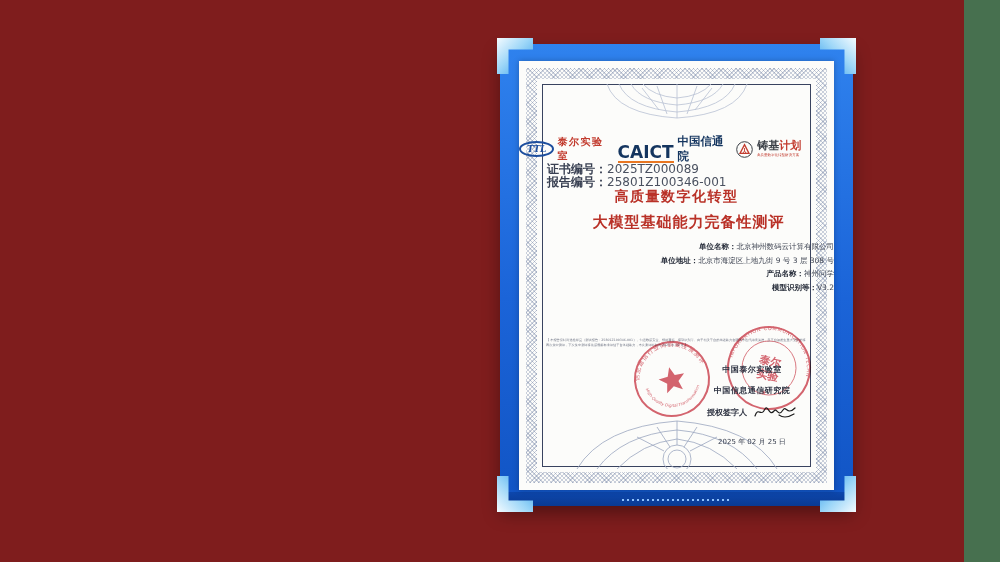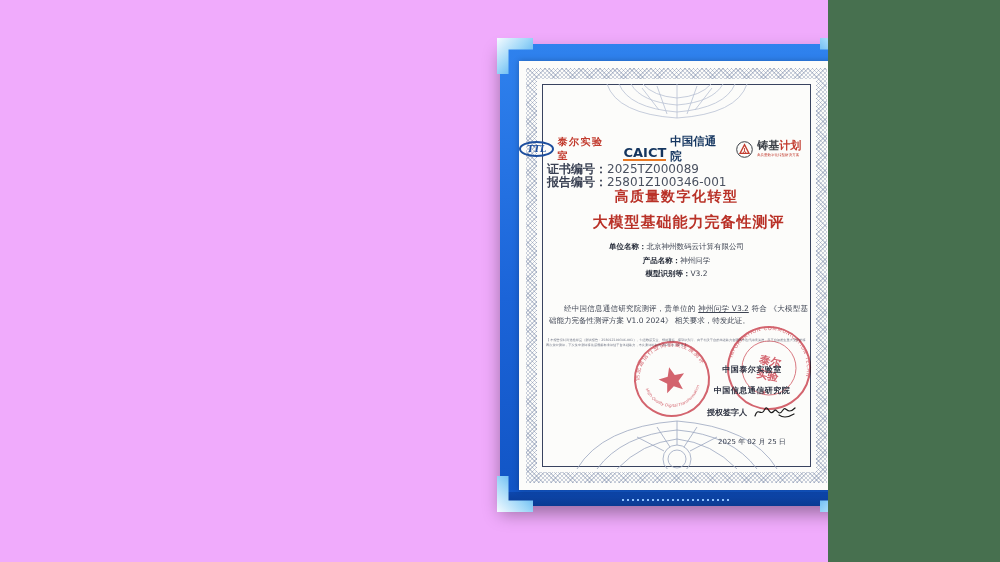--- a/index.html
+++ b/index.html
@@ -1,16 +1,16 @@
 <!DOCTYPE html>
 <html><head>
 <meta charset="utf-8">
 <style>
   html,body{margin:0;padding:0;background:#47704f;}
-  .scene{position:relative;width:828px;height:562px;background:#f0abfc;overflow:hidden;
+  .scene{position:relative;width:964px;height:562px;background:#7f1d1d;overflow:hidden;
          font-family:"DejaVu Sans","Liberation Sans",sans-serif;}
 
   
   .frame{position:absolute;left:500px;top:44px;width:353px;height:462px;
          background:linear-gradient(180deg,#2f82ee 0%,#1b64d8 55%,#1154c4 100%);
          box-shadow:0 8px 16px rgba(0,0,0,.35);}
   .frame-bottom{position:absolute;left:0;right:0;bottom:0;height:14px;
          background:linear-gradient(180deg,#0d47ad,#0a3a92);}
   .frame-dots{position:absolute;left:50%;bottom:5px;transform:translateX(-50%);
          width:110px;height:2px;
@@ -38,42 +38,42 @@
 
   
   .logos{position:absolute;top:73px;left:0;right:0;display:flex;justify-content:center;
          align-items:center;gap:9px;}
   .ttl-wrap{display:flex;align-items:center;gap:3px;}
   .ttl-oval{font-family:"DejaVu Serif","Liberation Serif",serif;font-style:italic;font-weight:bold;
             font-size:9px;color:#1d4e9e;border:2px solid #1d4e9e;border-radius:50%;padding:1px 6px;}
   .ttl-name{font-family:"DejaVu Serif","Liberation Serif",serif;font-weight:bold;font-size:10px;
             color:#c23b2e;letter-spacing:1.5px;}
   .caict-wrap{display:flex;align-items:center;gap:4px;}
-  .caict-abbr{font-weight:800;font-size:13px;color:#14355f;border-bottom:2.5px solid #e87722;line-height:1.05;margin-top:9px;}
+  .caict-abbr{font-weight:800;font-size:17px;color:#14355f;border-bottom:2.5px solid #e87722;line-height:1.05;margin-top:9px;}
   .caict-name{font-weight:800;font-size:11.5px;color:#14355f;}
   .zhuji-wrap{display:flex;align-items:center;gap:4px;}
   .zhuji-col{display:flex;flex-direction:column;line-height:1;}
   .zhuji-title{font-weight:800;font-size:11px;white-space:nowrap;}
   .zhuji-dark{color:#3a3f46;} .zhuji-red{color:#c23b2e;}
   .zhuji-cap{height:6px;overflow:hidden;margin-top:2px;}
   .zhuji-cap span{display:block;font-size:6.4px;color:#c23b2e;transform:scale(.55);
                   transform-origin:0 0;white-space:nowrap;}
 
   
   .numbers{position:absolute;left:28px;top:102px;font-size:12px;line-height:13px;color:#4a5160;}
   .numbers b{color:#394052;font-weight:bold;}
 
   
   .titles{position:absolute;top:127px;left:0;right:0;text-align:center;
           color:#b93127;font-weight:bold;}
   .t1{font-size:14px;letter-spacing:1.5px;}
   .t2{font-size:15px;margin-top:7px;letter-spacing:1px;margin-left:24px;}
 
   
-  .info{position:absolute;top:179px;left:0;right:0;text-align:center;
+  .info{position:absolute;top:179px;left:0;right:0;text-align:right;
         font-size:7.5px;line-height:13.5px;color:#3f4553;}
   .info b{color:#272d3a;}
 
   
   .statement{position:absolute;top:242px;left:30px;right:26px;font-size:7.5px;
              line-height:1.6;color:#3f4553;text-align:justify;text-indent:2em;}
   .statement .u{text-decoration:underline;}
 
   
   .fineprint{position:absolute;top:277px;left:27px;width:262px;height:16px;overflow:hidden;}
@@ -166,27 +166,25 @@
       <div><b>报告编号：</b><span>25801Z100346-001</span></div>
     </div>
 
     <div class="titles">
       <div class="t1">高质量数字化转型</div>
       <div class="t2">大模型基础能力完备性测评</div>
     </div>
 
     <div class="info">
       <div><b>单位名称：</b><span>北京神州数码云计算有限公司</span></div>
+      <div><b>单位地址：</b><span>北京市海淀区上地九街 9 号 3 层 308 号</span></div>
       <div><b>产品名称：</b><span>神州问学</span></div>
       <div><b>模型识别等：</b><span>V3.2</span></div>
     </div>
 
-    <div class="statement">
-      <span>经中国信息通信研究院测评，贵单位的 </span><span class="u">神州问学 V3.2</span><span> 符合 </span><span>《大模型基础能力完备性测评方案 V1.0 2024》</span><span> 相关要求，特发此证。</span>
-    </div>
 
     <div class="fineprint">
       <span>【 本报告仅针对送检样品（测试报告：25801Z100346-001），包括数据安全、规则遵循、模型识别等。由于相关平台的基础能力会随版本迭代持续演进，且平台如发生重大变化的将再次集中测评，下次集中测评将依据最新标准评估平台基础能力，本次测评时间为 2025 年 02 月 】</span>
     </div>
 
     <svg class="stamp-left" width="82" height="82" viewBox="0 0 82 82">
       <defs>
         <path id="larcT" d="M8,41 A33,33 0 0 1 74,41"></path>
         <path id="larcB" d="M13,41 A28,28 0 0 0 69,41"></path>
       </defs>

